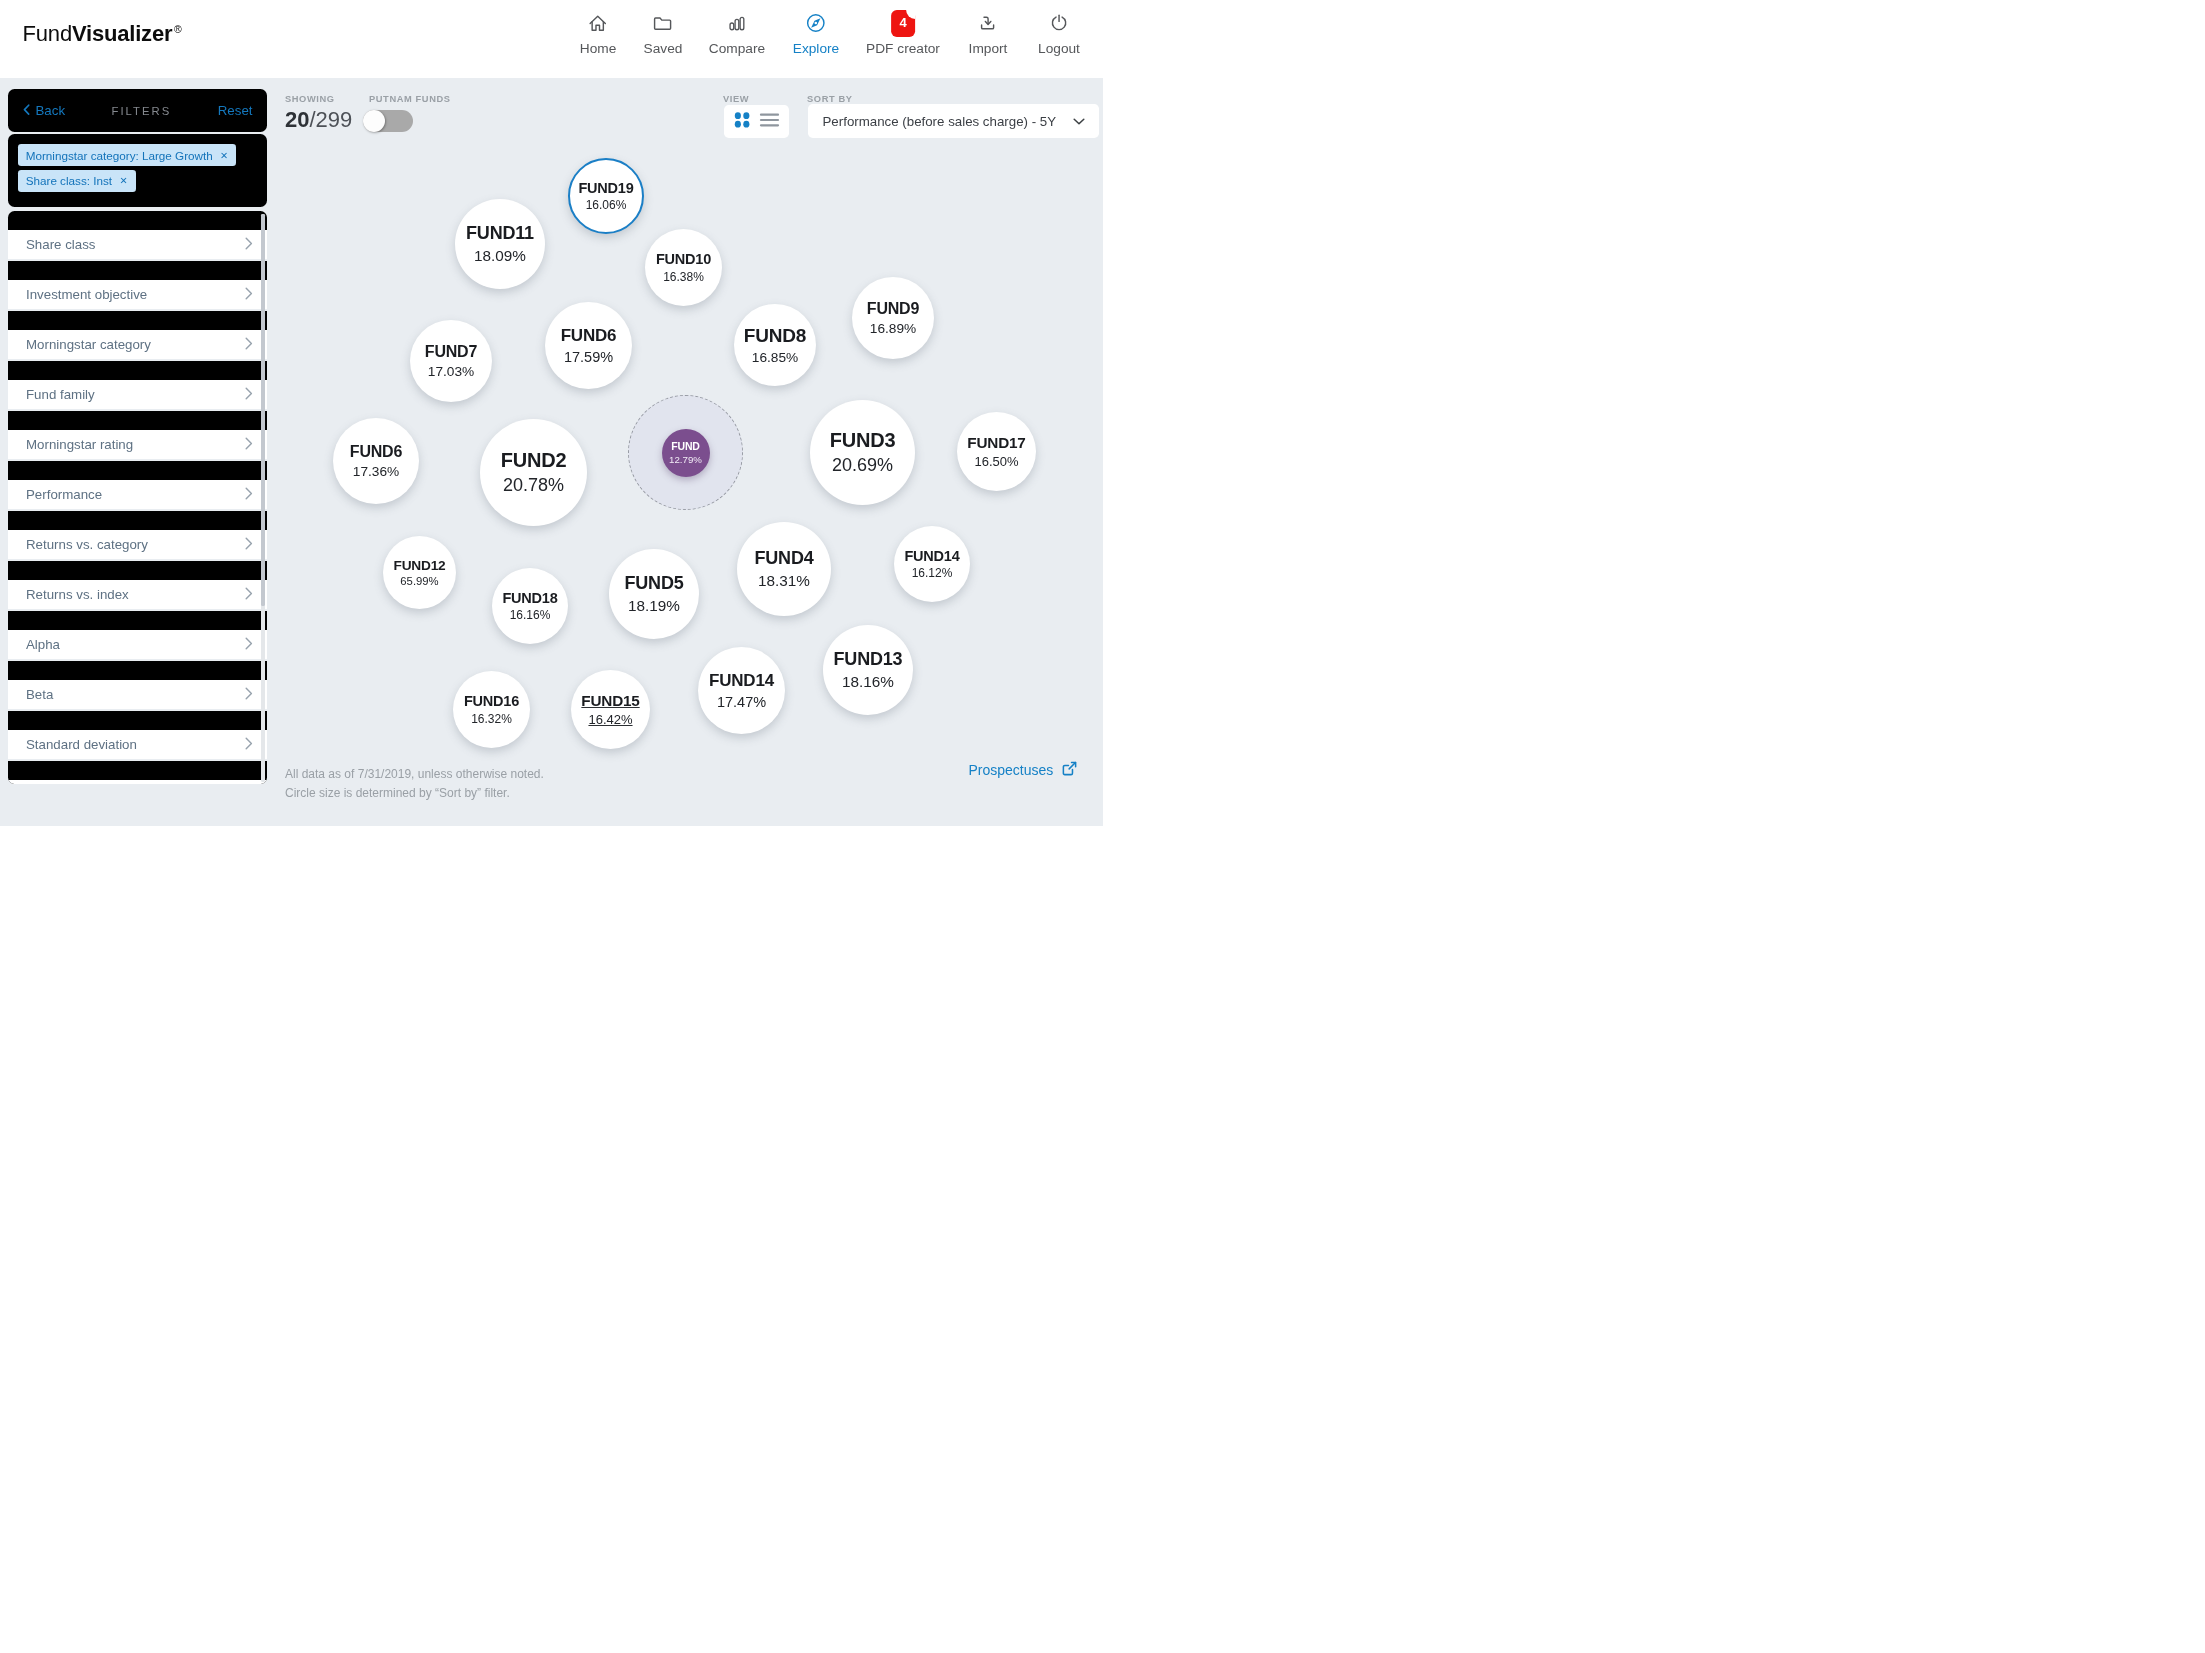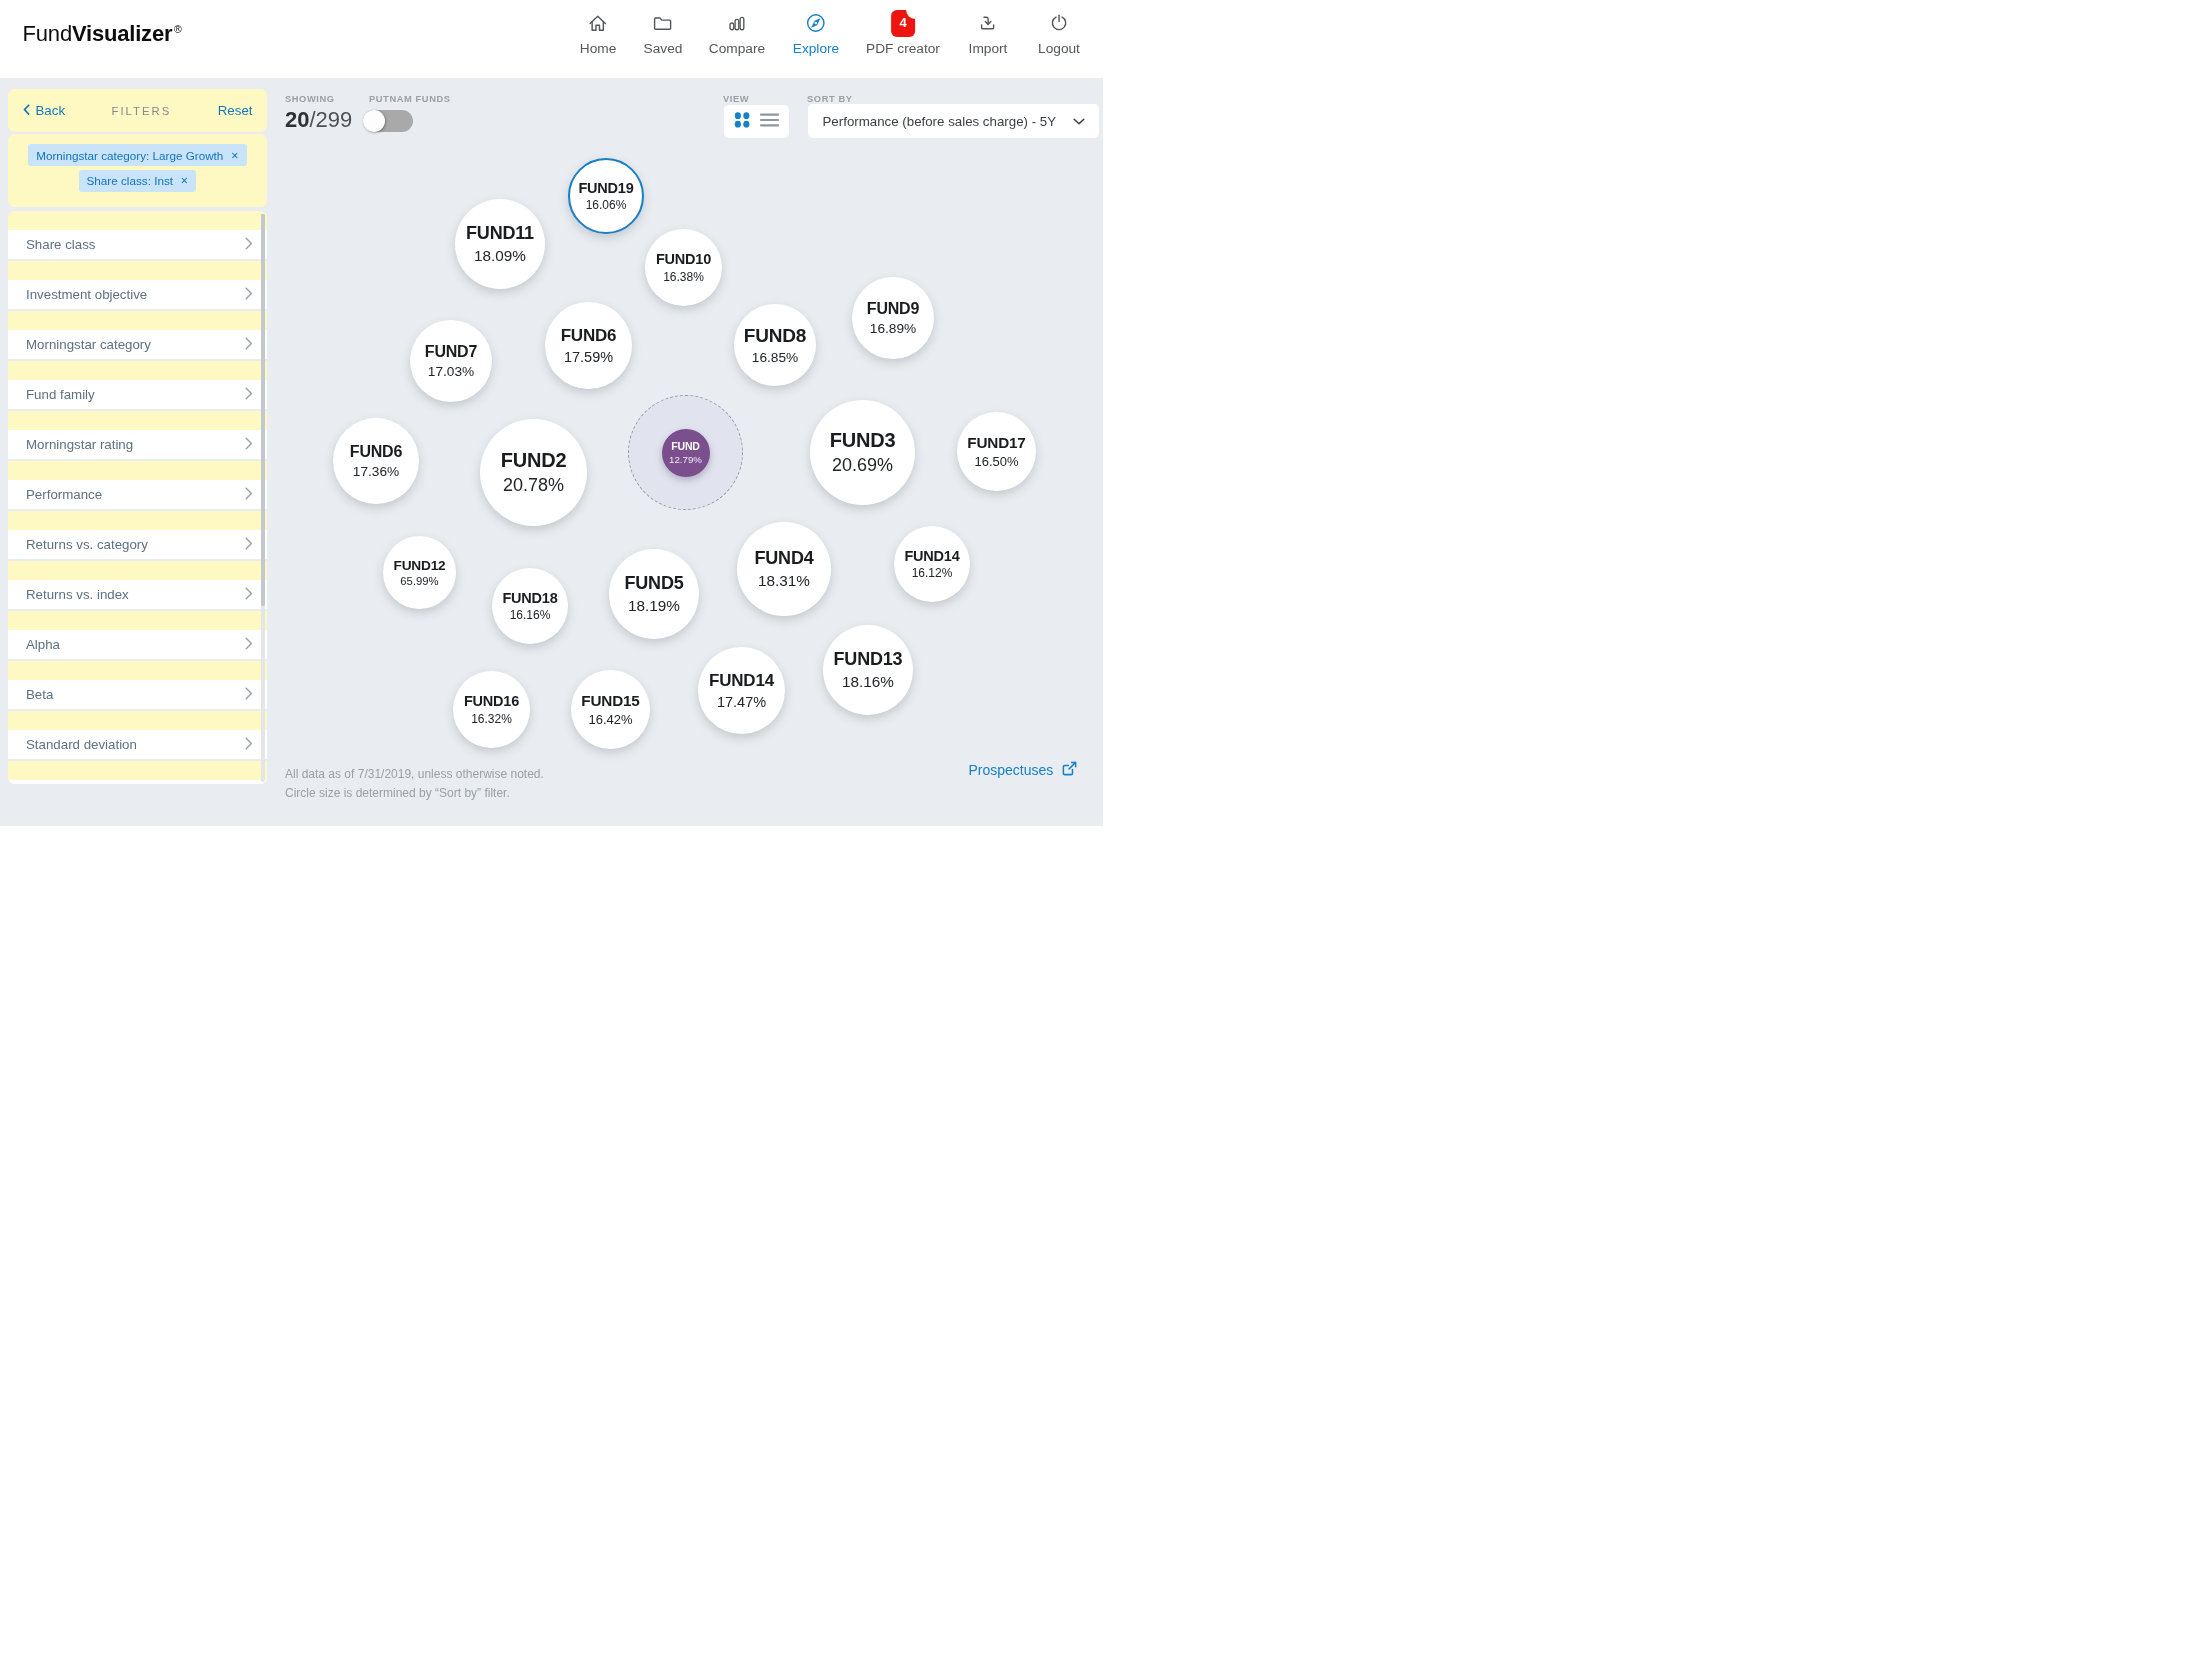--- a/index.html
+++ b/index.html
@@ -23,21 +23,21 @@
   .pdf-badge::after{content:"";position:absolute;top:0;right:0;width:9px;height:9px;
                     background:#ffffff;border-bottom-left-radius:9px;}
   .pdf-badge .badge-num{position:absolute;left:0;right:0;top:4.8px;text-align:center;
                         color:#fff;font-size:13px;font-weight:700;}
 
   
   .content{position:absolute;left:0;top:78px;width:1103px;height:748px;background:#e9edf1;}
 
   
   .sidebar{position:absolute;left:8px;top:11.3px;width:259px;}
-  .card{background:#fef9c3;border-radius:6.5px;text-align:center;}
+  .card{background:#000000;border-radius:6.5px;}
   .sb-header{position:absolute;top:0;left:0;width:259px;height:43px;display:flex;
              align-items:center;justify-content:space-between;padding:0 14.5px;}
   .back-btn{display:flex;align-items:center;gap:5.7px;color:#1478be;font-size:13.3px;cursor:pointer;}
   .sb-title{color:#85898f;font-size:11.3px;letter-spacing:2px;}
   .reset-btn{color:#1478be;font-size:13.3px;cursor:pointer;}
   .sb-chips{position:absolute;top:45px;left:0;width:259px;height:73px;padding:8px 9.7px;}
   .chip{display:inline-flex;align-items:center;gap:7.3px;background:#c9e4f8;color:#1373ba;
         font-size:11.7px;border-radius:3.2px;padding:4.8px 8px;margin:1.6px 0;cursor:default;white-space:nowrap;}
   .chip .chip-x{font-size:9.7px;font-weight:700;cursor:pointer;}
   .sb-list{position:absolute;top:122px;left:0;width:259px;height:573px;overflow:hidden;}
@@ -383,21 +383,21 @@
             <div class="b-pct" style="font-size: 15.3px;">18.31%</div>
           </div>
           <div class="bubble" style="left: 609px; top: 448px; width: 76px; height: 76px;">
             <div class="b-name" style="font-size: 14.5px;">FUND14</div>
             <div class="b-pct" style="font-size: 12px;">16.12%</div>
           </div>
           <div class="bubble" style="left: 168px; top: 593px; width: 77px; height: 77px;">
             <div class="b-name" style="font-size: 14.5px;">FUND16</div>
             <div class="b-pct" style="font-size: 12px;">16.32%</div>
           </div>
-          <div class="bubble" style="left: 286px; top: 592px; width: 79px; height: 79px;">
+          <div class="bubble" style="left: 286px; top: 592px; width: 79px; height: 79px; text-decoration: underline;">
             <div class="b-name" style="font-size: 15.3px;">FUND15</div>
             <div class="b-pct" style="font-size: 13px;">16.42%</div>
           </div>
           <div class="bubble" style="left: 413px; top: 569px; width: 87px; height: 87px;">
             <div class="b-name" style="font-size: 17px;">FUND14</div>
             <div class="b-pct" style="font-size: 14.5px;">17.47%</div>
           </div>
           <div class="bubble" style="left: 538px; top: 547px; width: 90px; height: 90px;">
             <div class="b-name" style="font-size: 18px;">FUND13</div>
             <div class="b-pct" style="font-size: 15.3px;">18.16%</div>

